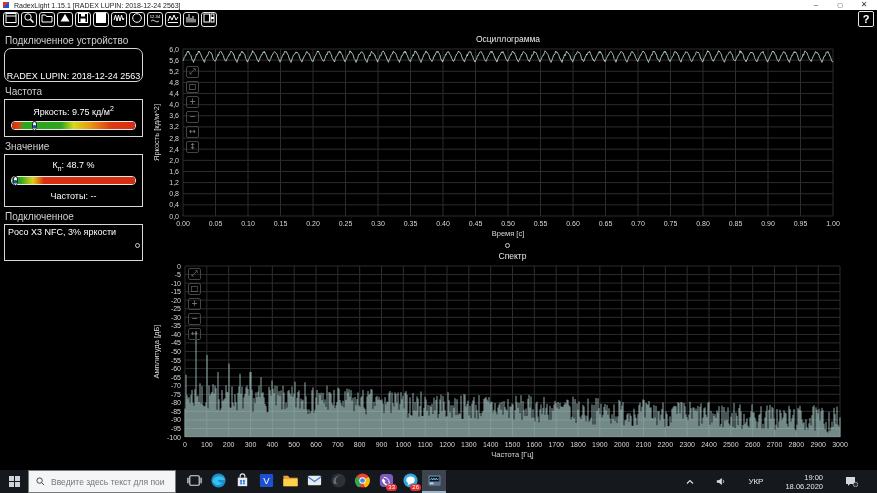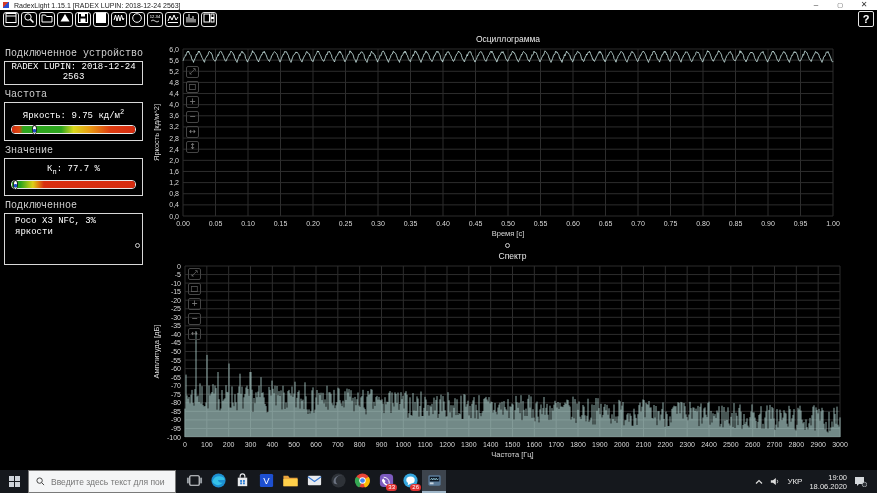--- a/index.html
+++ b/index.html
@@ -13,51 +13,51 @@
   .title-text{font-size:7px;color:#222;margin-left:5px;white-space:nowrap;}
   .win-controls{position:absolute;right:2px;top:0;height:10px;display:flex;align-items:center;gap:14px;padding-right:6px;}
   .wc{font-size:8px;color:#333;line-height:10px;width:10px;text-align:center;cursor:default;}
 
   
   .toolbar{position:absolute;left:0;top:10px;width:877px;height:19px;background:#000;display:flex;align-items:center;gap:2px;padding-left:3px;}
   .tb-btn{width:16px;height:15px;border:1px solid #e6e6e6;border-radius:3px;background:#000;display:flex;align-items:center;justify-content:center;padding:0;}
   .help-btn{position:absolute;right:3px;top:11px;width:16px;height:16px;border:1px solid #e6e6e6;border-radius:2px;background:#000;color:#fff;font-size:11px;font-weight:bold;display:flex;align-items:center;justify-content:center;}
 
   
-  .panel{position:absolute;left:0;top:44px;width:148px;font-family:Liberation Mono, monospace;}
+  .panel{position:absolute;left:0;top:31px;width:148px;}
   .sec-label{color:#cfcfcf;font-size:10px;margin:4px 0 2px 5px;}
   .box{border:1px solid #d8d8d8;background:#000;margin:0 5px 0 4px;}
   .box-center{color:#fff;font-size:9px;text-align:center;}
-  .device-box{height:24px;display:flex;align-items:flex-start;justify-content:center;}
+  .device-box{height:34px;display:flex;align-items:flex-end;justify-content:center;border-radius:7px;}
   .grad-wrap{position:relative;margin:4px 6px 6px 6px;height:9px;border:1px solid #e8e8e8;border-radius:4px;overflow:visible;}
   .grad{position:absolute;inset:0;border-radius:3px;}
   .grad-value{background:linear-gradient(90deg,#d62c10 0%,#d8480f 6%,#2da51e 9%,#2da51e 40%,#d8d81c 50%,#e89c12 63%,#dc3c10 80%,#d62c10 100%);}
   .grad-puls{background:linear-gradient(90deg,#2da51e 0%,#2da51e 7%,#9cc318 13%,#ddd01a 17%,#e08812 21%,#d92f10 26%,#d62c10 100%);}
   .marker{position:absolute;top:-1px;width:5px;height:10px;background:radial-gradient(circle at 50% 60%,#1a4fd0 0 1.5px,#fff 2px);border:1px solid #222;border-radius:50% 50% 50% 50%/40% 40% 60% 60%;}
-  .comment-box{height:52px;color:#fff;font-size:9px;padding:2px 10px;line-height:1.25;}
+  .comment-box{height:37px;color:#fff;font-size:9px;padding:2px 3px;line-height:1.25;}
 
   
   svg text{font-family:"Liberation Sans","DejaVu Sans",sans-serif;}
   .chart{position:absolute;}
   .ghosts{position:absolute;display:flex;flex-direction:column;gap:3px;}
   .ghost-btn{width:13px;height:12px;border:1px solid #454545;border-radius:2px;background:rgba(0,0,0,.2);color:#8a8a8a;font-size:8px;line-height:10px;text-align:center;padding:0;font-family:"DejaVu Sans",sans-serif;}
   .grip{position:absolute;width:5px;height:5px;border:1px solid #cfcfcf;border-radius:50%;background:#000;}
 
   
   .taskbar{position:absolute;left:0;top:470px;width:877px;height:23px;background:#15181d;display:flex;align-items:stretch;}
   .start-btn{width:28px;display:flex;align-items:center;justify-content:center;background:transparent;border:0;}
   .win-logo{display:grid;grid-template-columns:5px 5px;grid-template-rows:5px 5px;gap:1px;}
   .win-logo span{background:#cfd4da;}
   .search-box{width:148px;background:#f4f5f6;border:1px solid #7a7a7a;display:flex;align-items:center;margin:0;}
   .search-box input{border:0;outline:0;background:transparent;font-size:8.5px;color:#333;width:118px;font-family:"Liberation Sans",sans-serif;}
   .search-glyph{margin:0 4px 0 7px;color:#444;}
   .tb-app{width:24px;display:flex;align-items:center;justify-content:center;position:relative;background:transparent;border:0;}
   .tb-app.active{background:#3d444d;box-shadow:inset 0 -2px 0 #9fb6c8;}
   .badge{position:absolute;right:1px;bottom:2px;background:#e03131;color:#fff;font-size:6px;border-radius:5px;padding:0 2px;line-height:7px;}
-  .tray{margin-left:auto;display:flex;align-items:center;gap:7px;padding-right:10px;color:#e8e8e8;}
+  .tray{margin-left:auto;display:flex;align-items:center;gap:22px;padding-right:19px;color:#e8e8e8;}
   .tray .lang{font-size:8px;}
   .clock{font-size:7.5px;text-align:right;line-height:1.2;}
 </style>
 </head>
 <body>
 
 <div id="screen">
 
   <div class="titlebar">
     <span class="app-ico"></span>
@@ -158,26 +158,27 @@
       </div>
       <div class="grad-wrap">
         <div class="grad grad-value"></div>
         <div class="marker" id="val-marker" style="left: calc(18% - 2px);"></div>
       </div>
     </div>
 
     <div class="sec-label">Значение</div>
     <div class="box" style="padding-top:5px;">
       <div class="box-center">
-        <span>К</span><sub style="font-size:7px;">п</sub><span>: 77.7 %</span>
+        <span>К</span><sub style="font-size:7px;">п</sub><span>: 48.7 %</span>
       </div>
       <div class="grad-wrap">
         <div class="grad grad-puls"></div>
         <div class="marker" id="puls-marker" style="left: calc(2.5% - 2px);"></div>
       </div>
+      <div class="box-center" style="padding-bottom:5px;">Частоты: --</div>
     </div>
 
     <div class="sec-label">Подключенное</div>
     <div class="box comment-box">Poco X3 NFC, 3% яркости</div>
   </div>
 
   <svg class="chart" id="chart-top" style="left:150px;top:33px;" width="727" height="214">
       <text x="358" y="9" font-size="8.5" fill="#e8e8e8" text-anchor="middle">Осциллограмма</text>
       <line x1="33" y1="16" x2="33" y2="183" stroke="#2d2d2d" stroke-width="1"></line>
       <text x="33" y="193" font-size="7" fill="#d8d8d8" text-anchor="middle">0.00</text>

